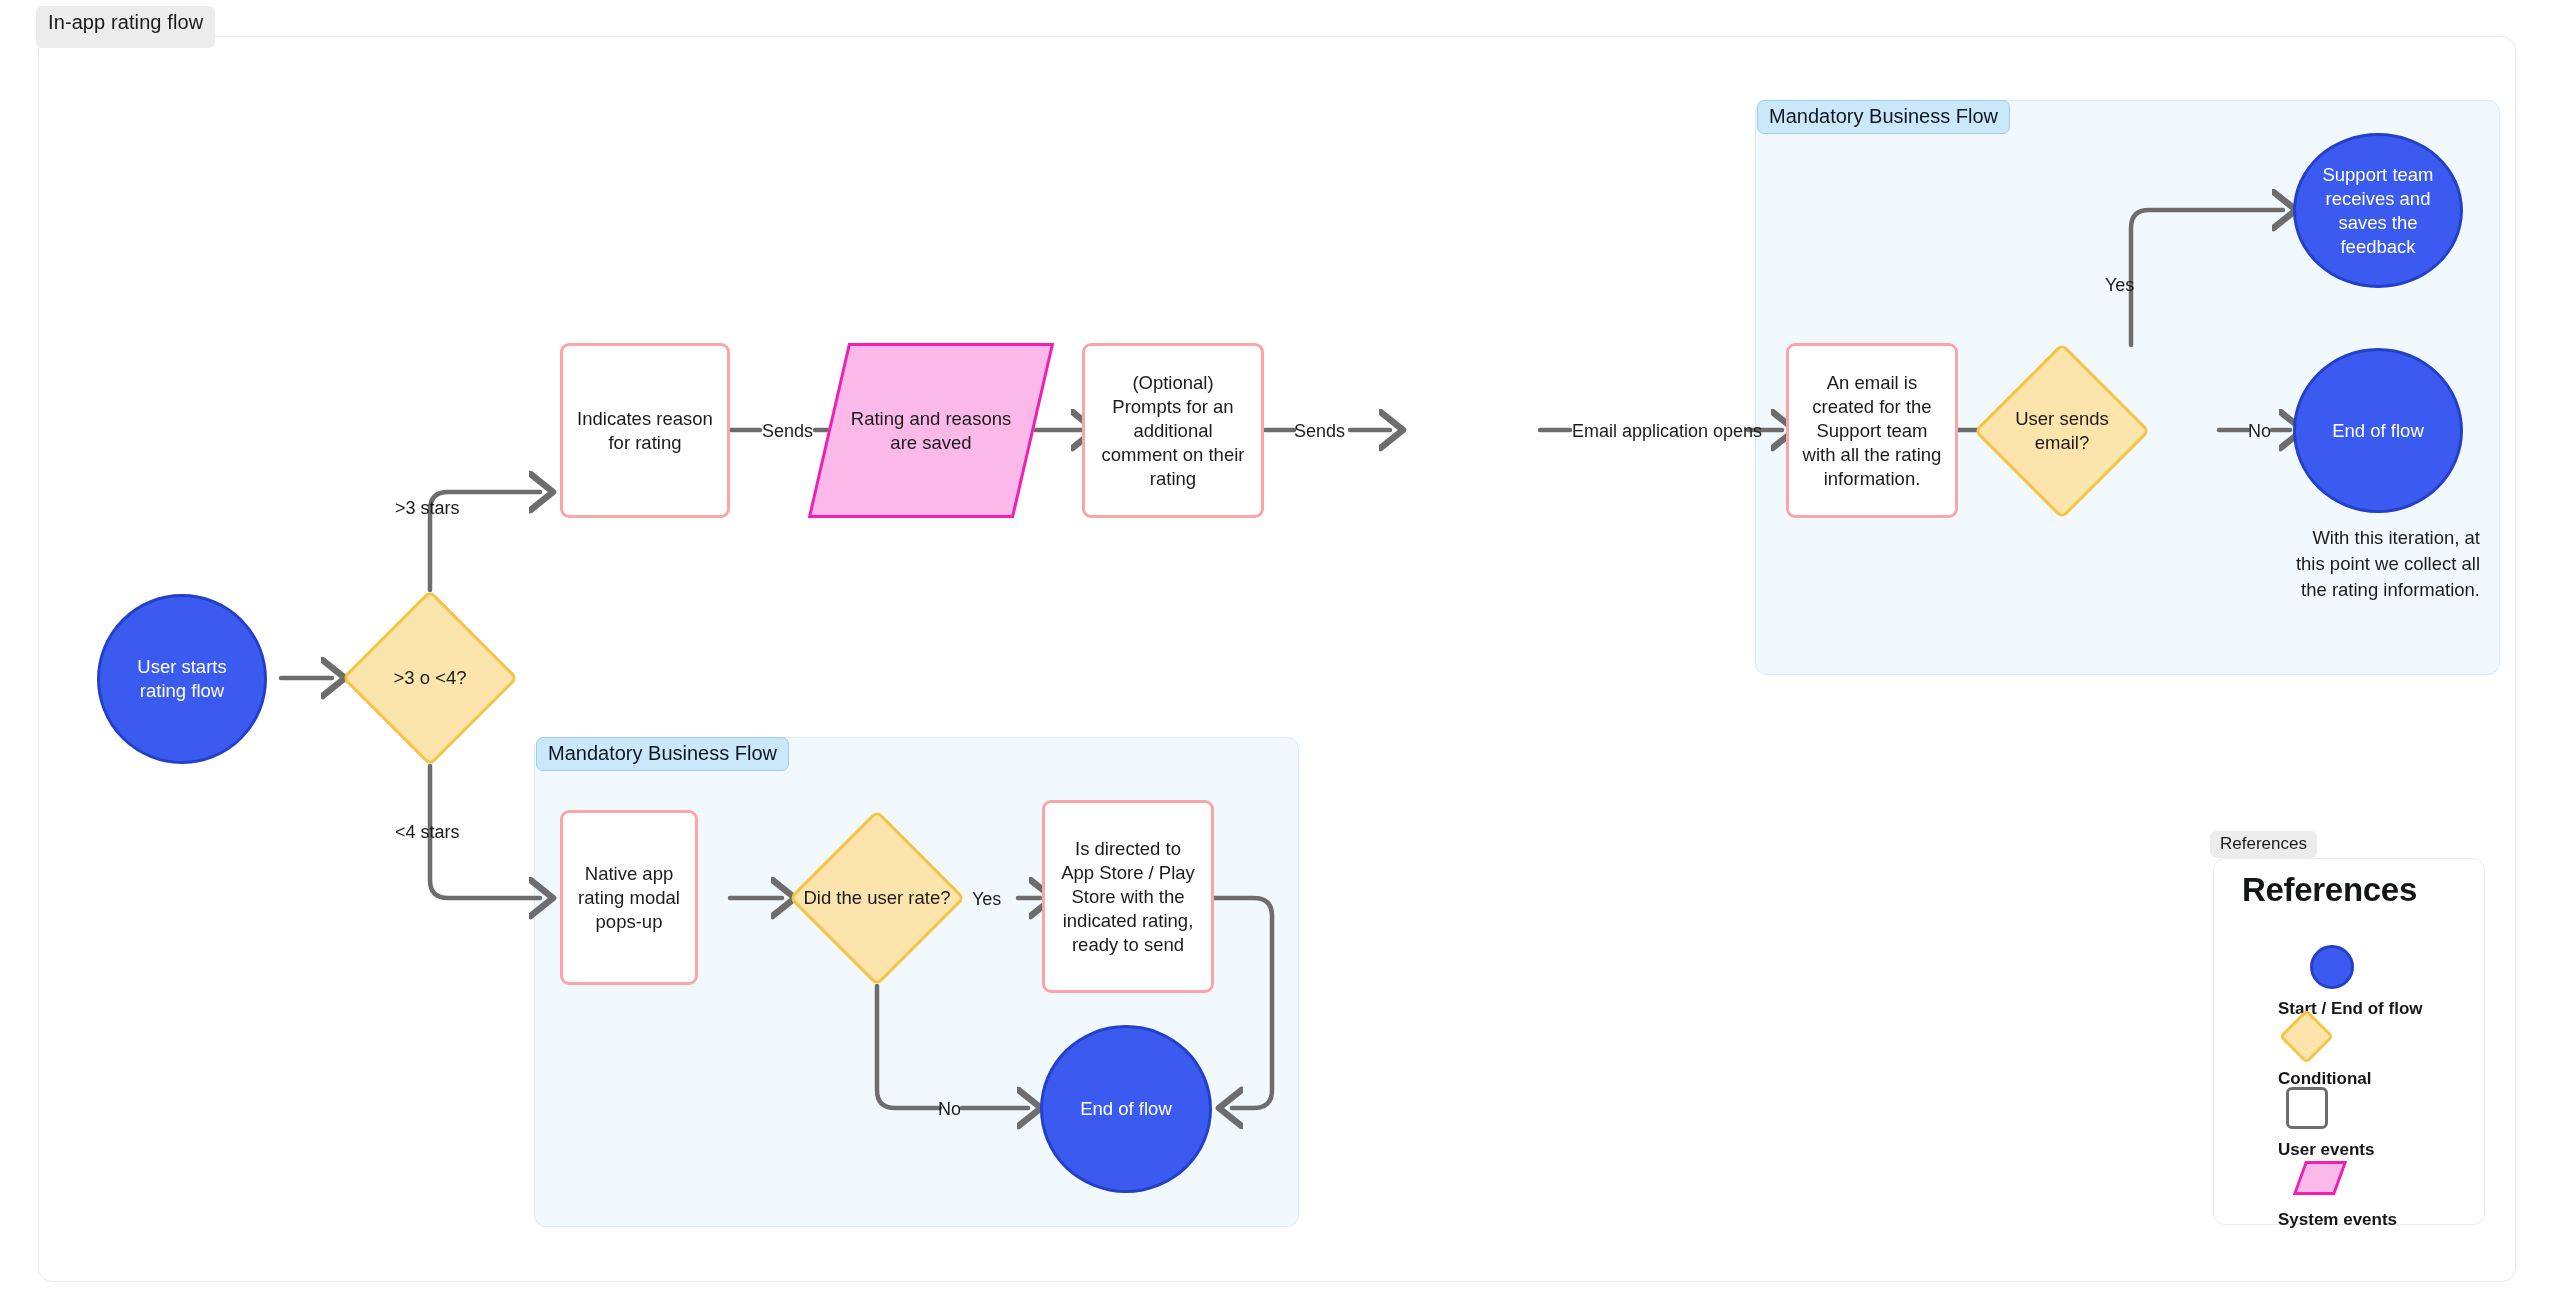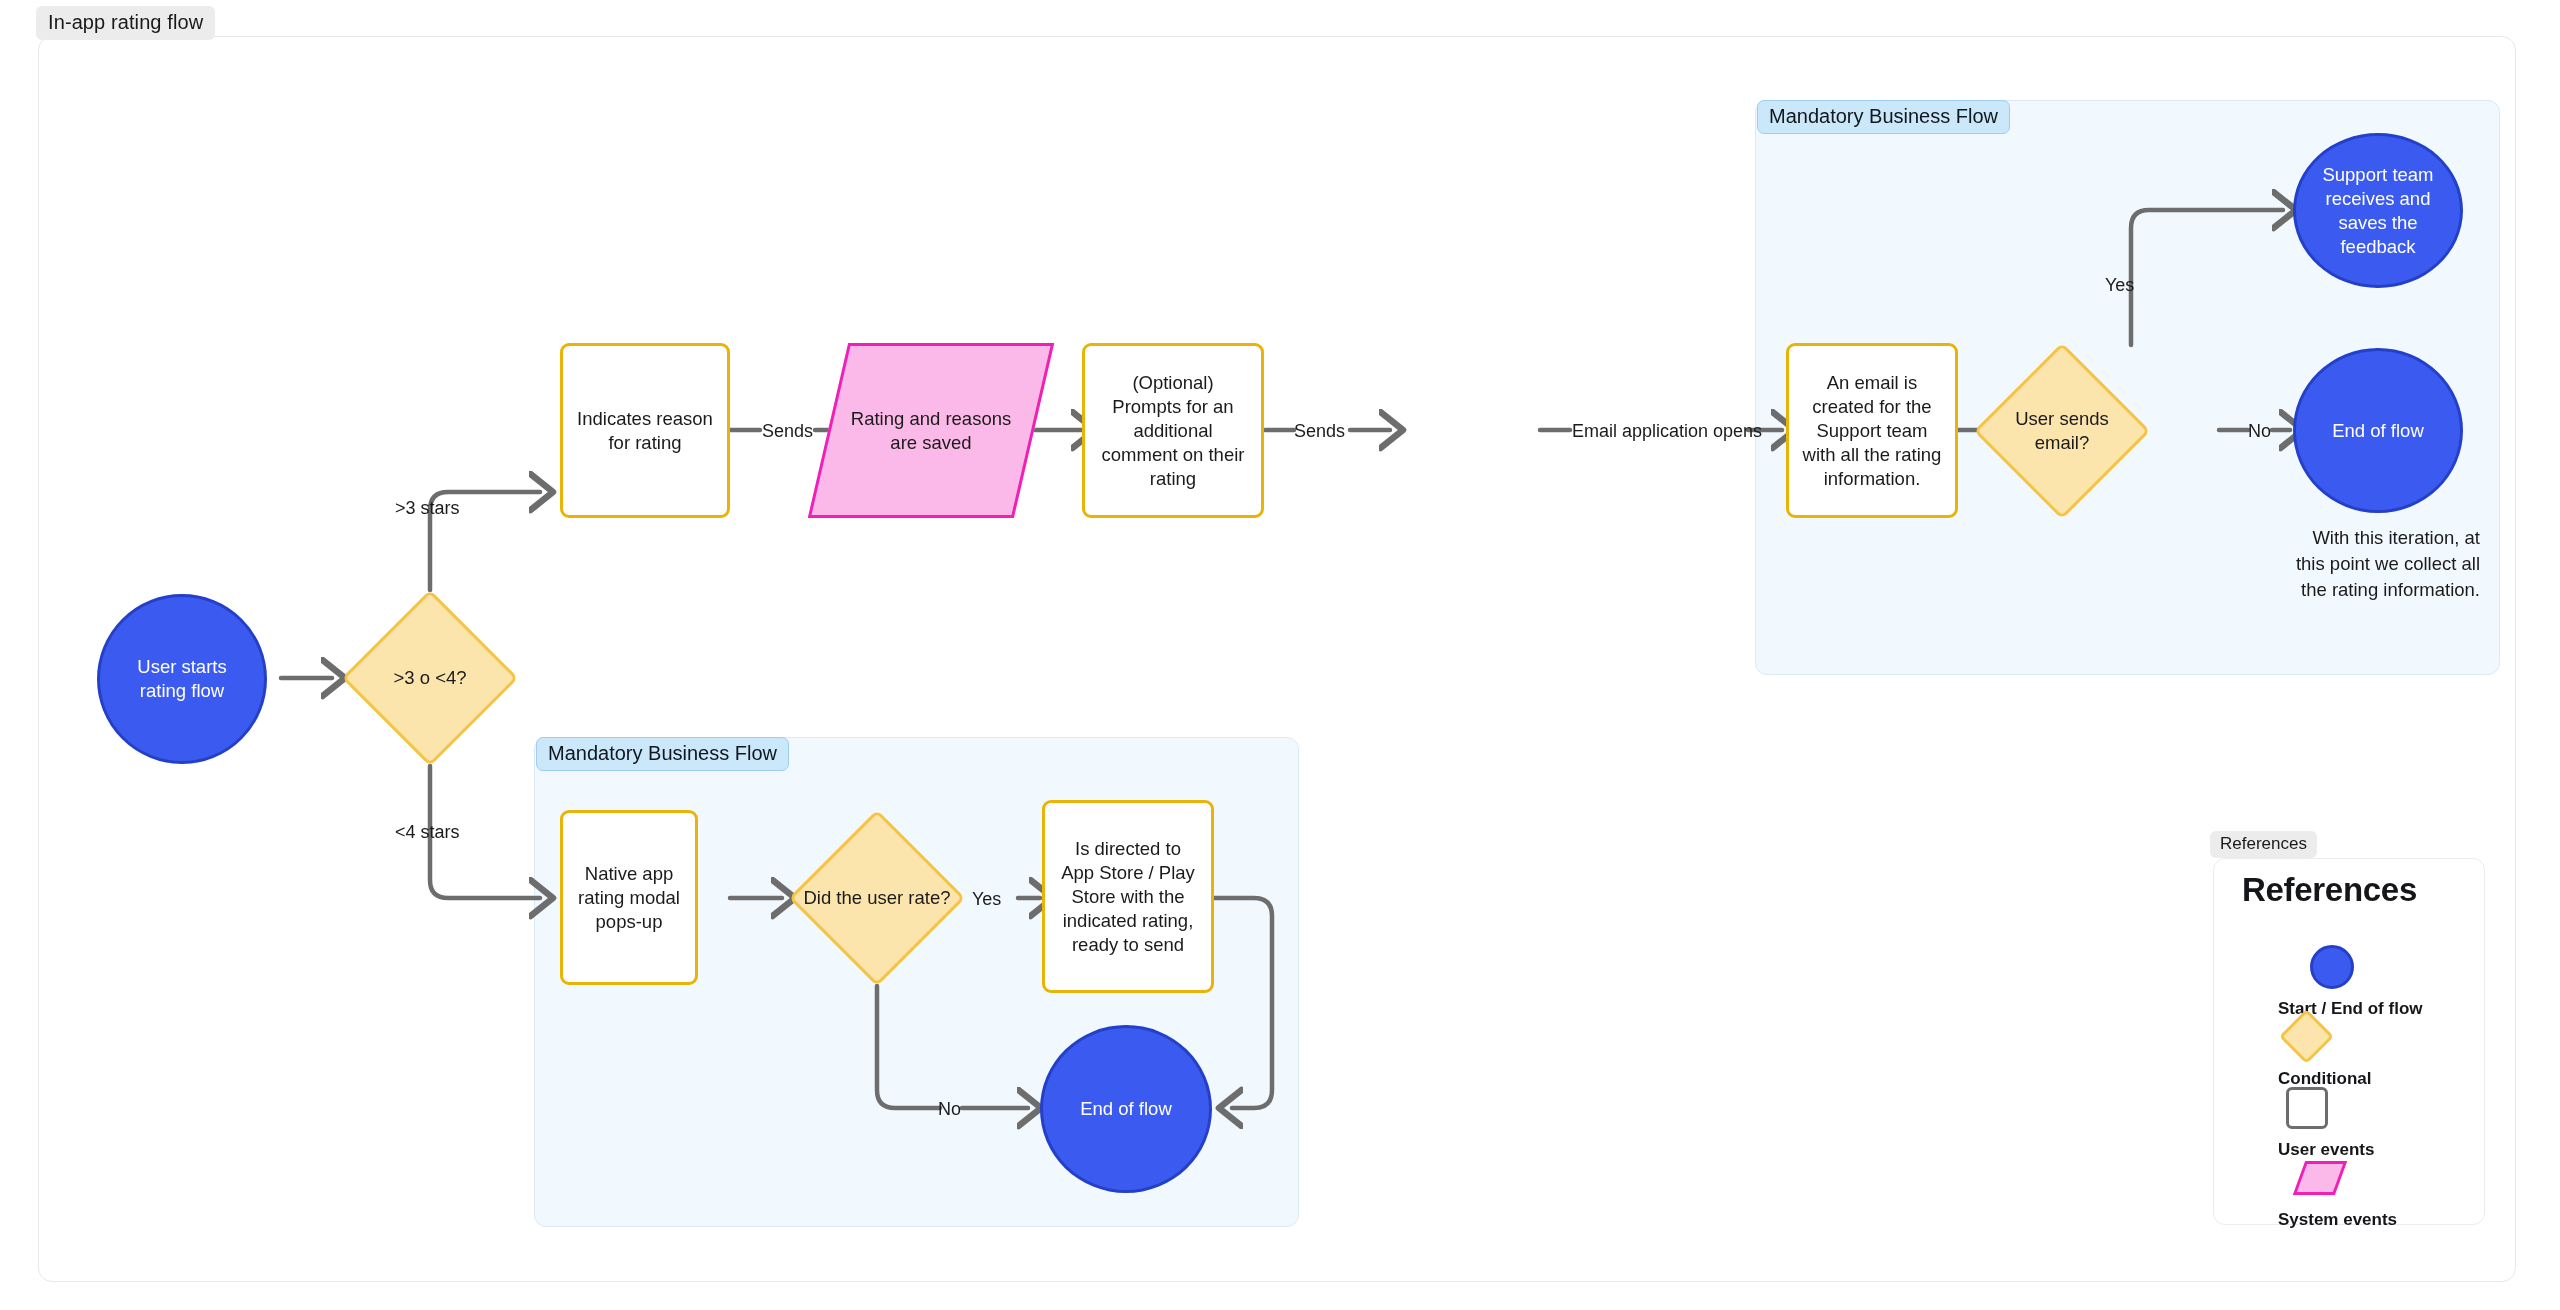--- a/index.html
+++ b/index.html
@@ -14,21 +14,21 @@
 
   
   .frame{
     position:absolute;left:38px;top:36px;width:2478px;height:1246px;
     border:1.5px solid #e8e8e8;border-radius:14px;background:#fff;
     box-sizing:border-box;
   }
   .frame-tag{
     position:absolute;left:36px;top:6px;
     background:#ececec;border-radius:6px;
-    padding:5px 12px 6px 12px;
+    padding:5px 12px 14px 12px;
     font-size:20px;color:#1a1a1a;letter-spacing:.1px;
     white-space:nowrap;
   }
 
   
   .group{
     position:absolute;
     background:#f2f9fe;
     border:1.5px solid #dceaf5;
     border-radius:12px;
@@ -51,21 +51,21 @@
   .circle{
     border-radius:50%;
     background:#3b5bf0;
     border:3px solid #2440c8;
     color:#ffffff;
     font-size:18.5px;line-height:24px;
     padding:0 14px;
   }
   .box{
     background:#ffffff;
-    border:3px solid #eab308;
+    border:3px solid #fca5a5;
     border-radius:9px;
     color:#1b1b1b;
     font-size:18.5px;line-height:24px;
     padding:0 13px;
   }
   .diamond{
     position:absolute;
     display:flex;align-items:center;justify-content:center;text-align:center;
     color:#1b1b1b;font-size:18.5px;line-height:24px;
   }

